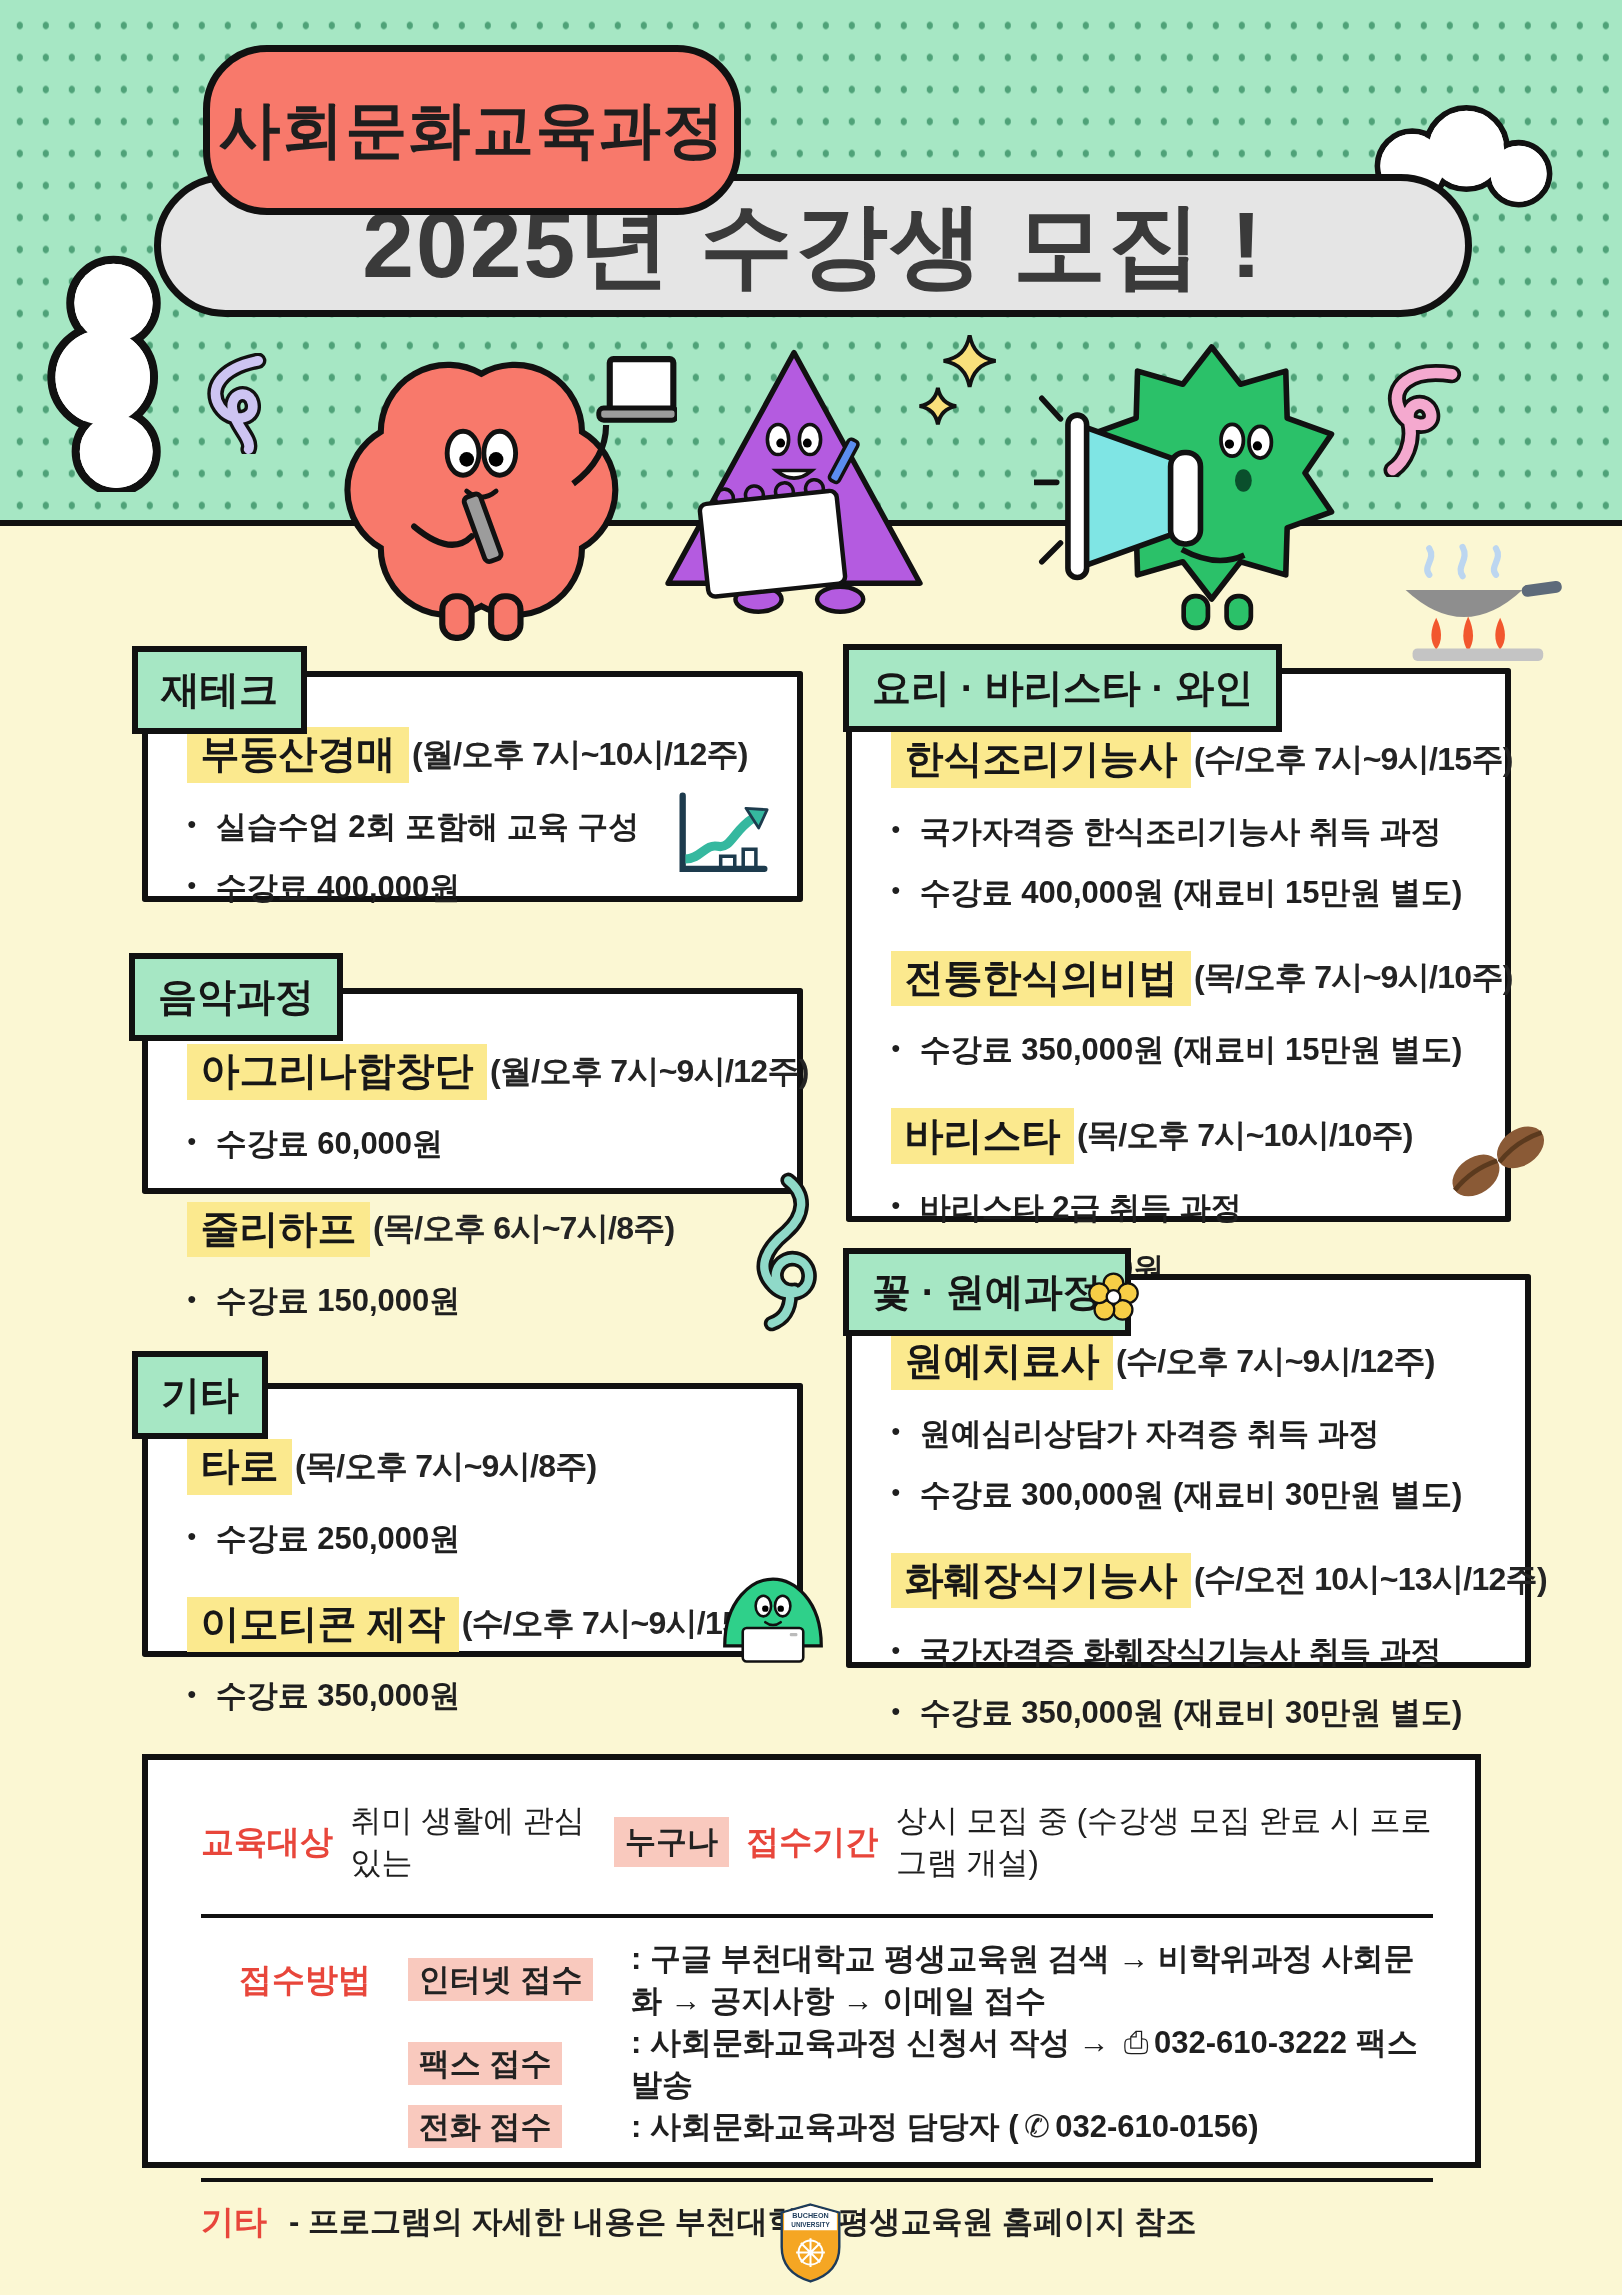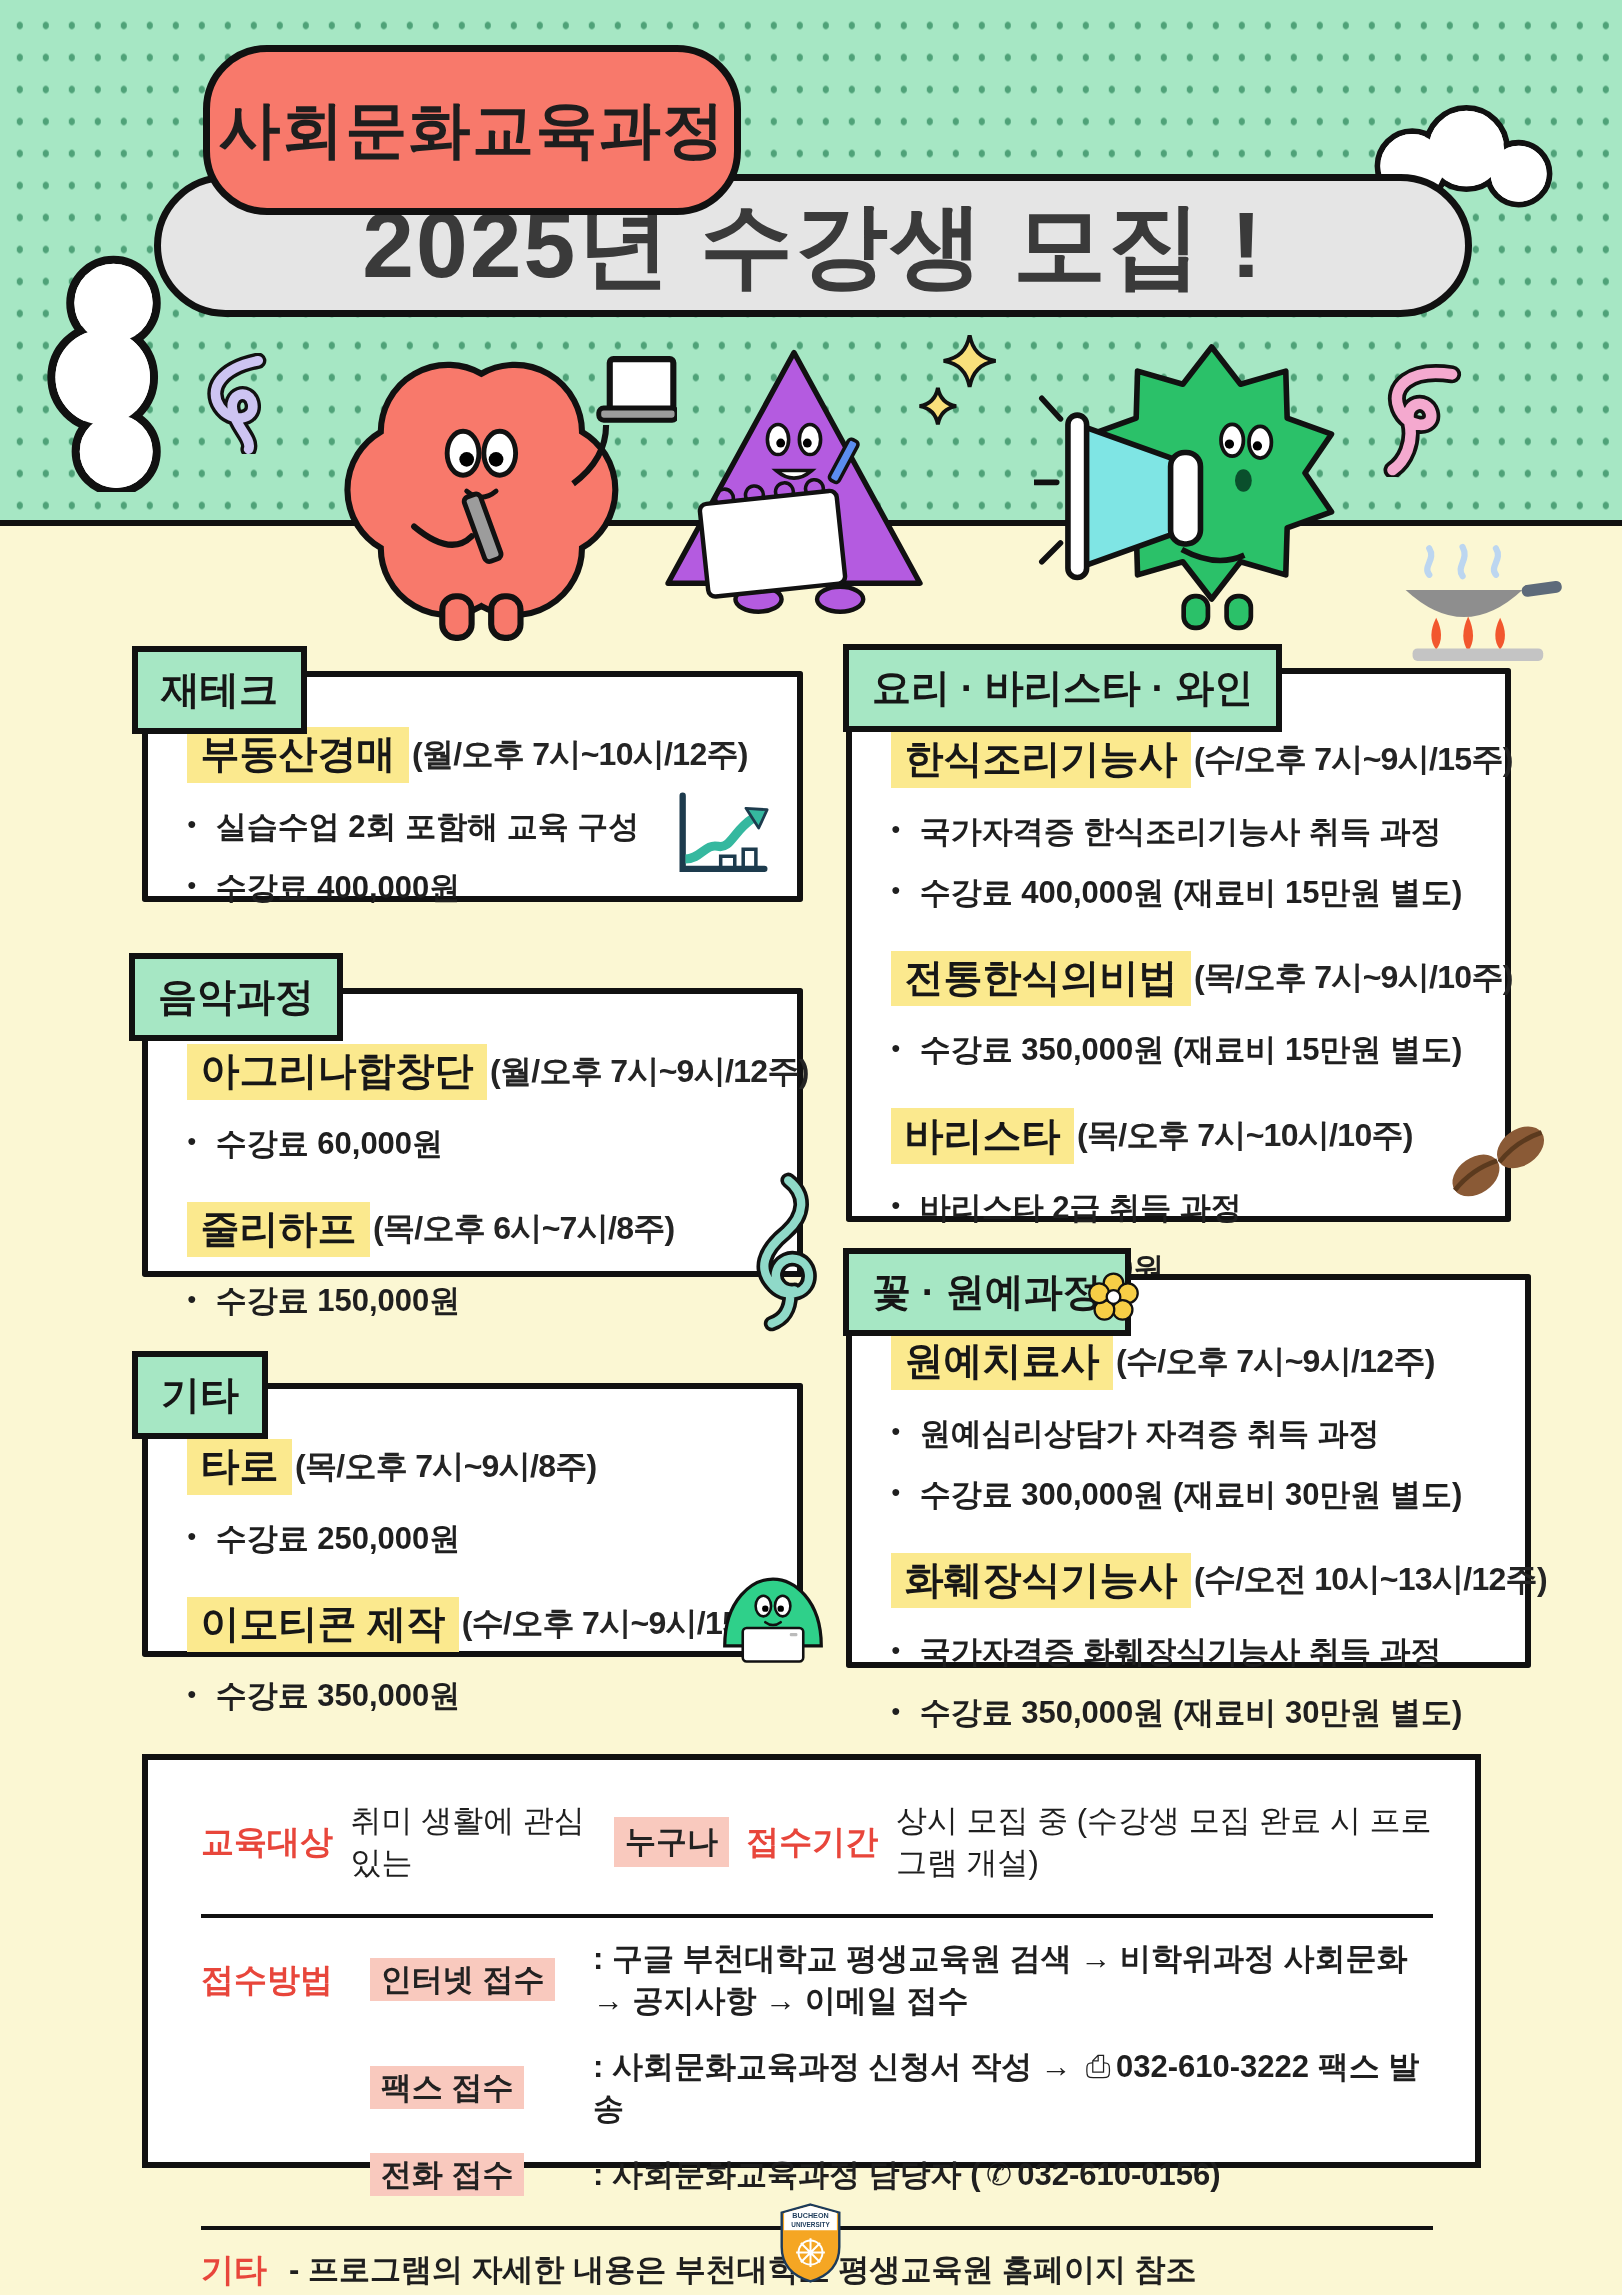--- a/index.html
+++ b/index.html
@@ -31,21 +31,21 @@
   .course + .course{margin-top:37px;}
 
   
   #infobox{position:absolute;left:142px;top:1754px;width:1339px;height:414px;background:#fff;border:6px solid #111;z-index:1;
     padding:28px 41px 0 53px;font-size:31px;color:#1f1f1f;}
   .red-label{color:#E8463B;font-weight:800;font-size:33px;white-space:nowrap;}
   .pink-tag{background:#F9C9BE;padding:4px 10.8px;font-weight:700;color:#222;white-space:nowrap;}
   .ir1{display:flex;align-items:center;gap:17.6px;margin-top:12px;}
   .grp2{display:flex;align-items:center;gap:17.6px;}
   .divider{height:4px;background:#111;margin:30px 1.4px 0 0;}
-  .im-grid{display:grid;grid-template-columns:169px 223px 1fr;row-gap:24px;align-items:center;margin-top:20px;}
+  .im-grid{display:grid;grid-template-columns:169px 223px 1fr;row-gap:0;align-items:center;margin-top:20px;margin-left:38px;}
   .im-text{font-weight:600;}
   .inline-icon{display:inline-block;margin:0 5.4px;font-weight:400;}
   .etc-grid{display:grid;grid-template-columns:88px 1fr;row-gap:17.6px;align-items:center;margin-top:17.6px;}
   .note{font-weight:600;}
 
   
   #footer{position:absolute;left:0;top:2203px;width:1621px;display:flex;align-items:center;justify-content:center;gap:17.6px;z-index:1;flex-direction:column;}
   #footer .fname{font-size:44px;font-weight:800;color:#6E6E6E;letter-spacing:1.4px;}
 </style>
 </head>
@@ -185,21 +185,21 @@
       <path d="M12,8 L12,112 L128,112" fill="none" stroke="#1D3B4D" stroke-width="9" stroke-linecap="round"></path>
       <path d="M66,112 V94 H86 V112 M98,112 V84 H116 V112" fill="none" stroke="#1D3B4D" stroke-width="5"></path>
       <path d="M16,98 C38,98 44,76 62,80 C80,84 84,58 112,40" fill="none" stroke="#35B89F" stroke-width="13"></path>
       <polygon points="102,26 132,28 120,54" fill="#35B89F" stroke="#1D3B4D" stroke-width="4" stroke-linejoin="round"></polygon>
     </svg>
   </div>
 
   <div class="tab" style="left:129px;top:953px;">
       <span>음악과정</span>
     </div>
-  <div class="panel" style="left:142px;top:988px;width:661px;height:289px;">
+  <div class="panel" style="left:142px;top:988px;width:661px;height:206px;">
     <div class="panel-inner">
       <div class="course">
         <div class="course-head">
           <span class="hl">아그리나합창단</span>
           <span class="sched">(월/오후 7시~9시/12주)</span>
         </div>
         <div class="b">
             <span class="dot">●</span>
             <span>수강료 60,000원</span>
           </div>

